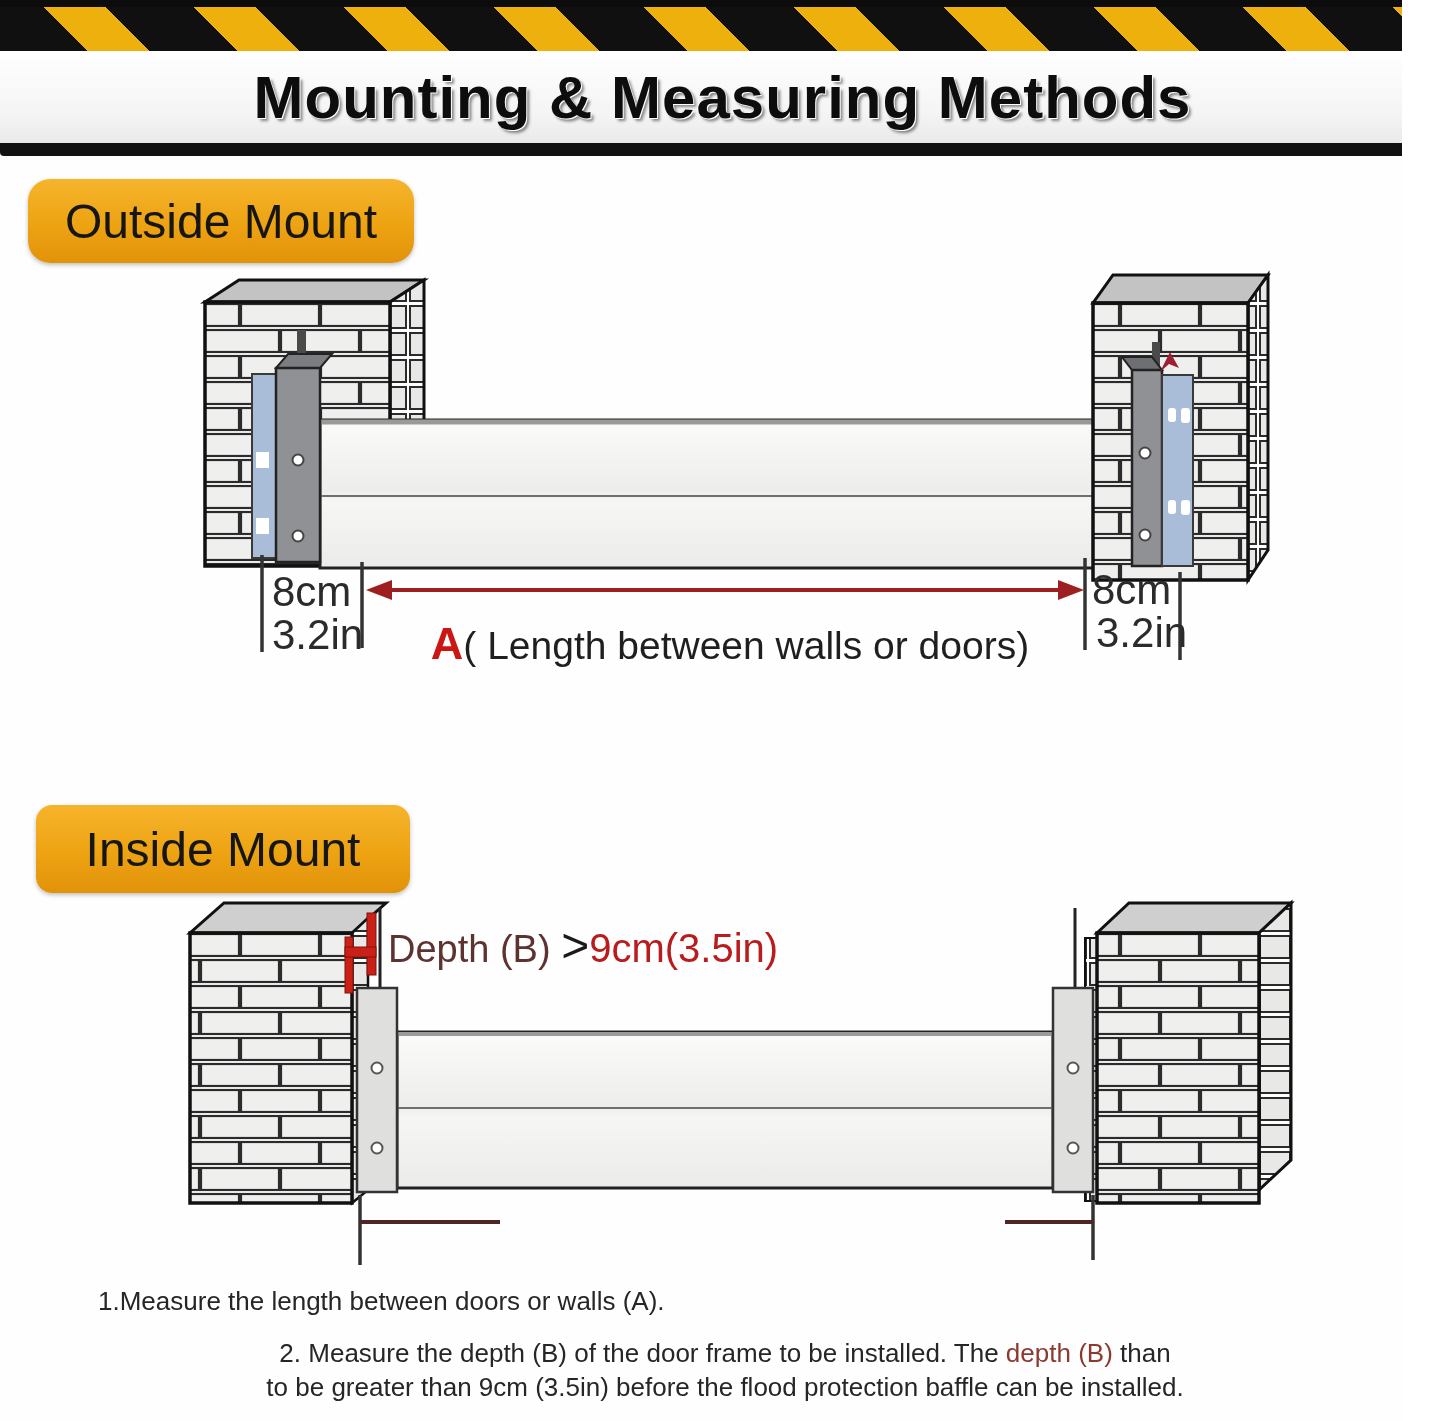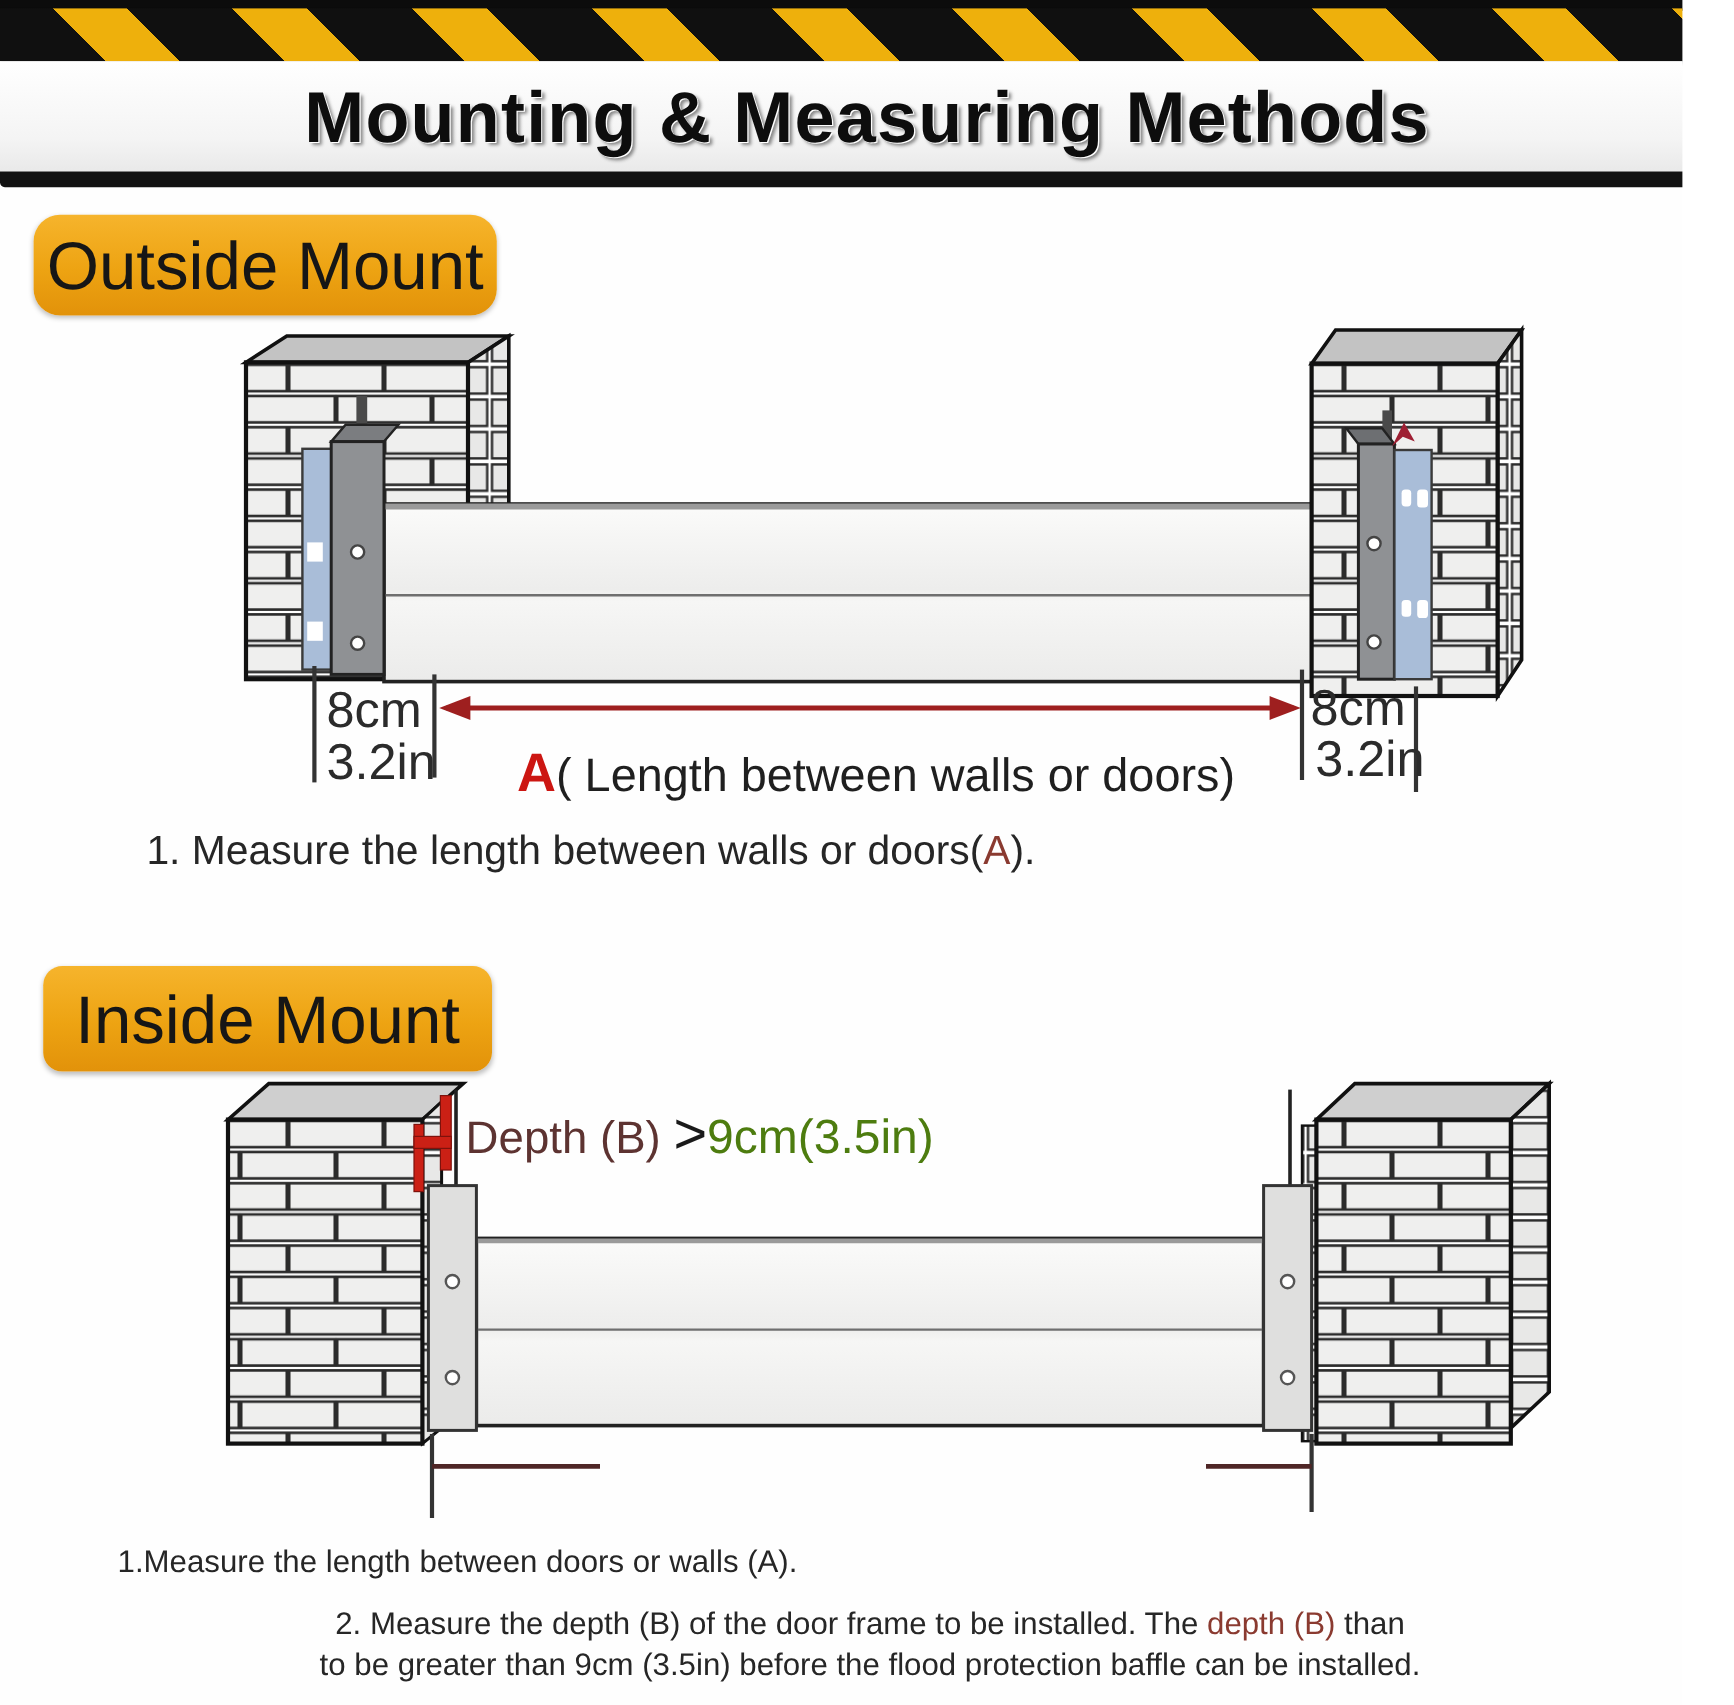--- a/index.html
+++ b/index.html
@@ -13,30 +13,30 @@
     box-shadow:0 2px 3px rgba(0,0,0,.35);}
   .titleband{left:0;top:51px;width:1445px;height:92px;
     background:linear-gradient(180deg,#ffffff 0%,#f4f4f4 70%,#e9e9e9 100%);
     display:flex;align-items:center;justify-content:center;}
   .title{font-size:60px;font-weight:bold;letter-spacing:1px;color:#0d0d0d;
     text-shadow:1px 1px 0 #fff,3px 3px 3px rgba(0,0,0,.45);}
   .bar-black{left:0;top:143px;width:1445px;height:13px;background:#121212;border-radius:0 0 4px 4px;}
   
   .badge{background:linear-gradient(180deg,#f6b42c 0%,#eda312 55%,#e2920a 100%);
     border-radius:22px;display:flex;align-items:center;justify-content:center;
-    font-size:56px;color:#161616;box-shadow:0 2px 4px rgba(0,0,0,.25);}
+    font-size:48px;color:#161616;box-shadow:0 2px 4px rgba(0,0,0,.25);}
   
   .dim{font-size:42px;color:#2b2b2b;}
   .steps{font-size:34px;color:#262626;white-space:nowrap;}
   .maroon{color:#8a3a30;}
   .red{color:#cc1612;font-weight:bold;}
   .dimlabel{font-size:39px;color:#1f1f1f;text-align:center;white-space:nowrap;margin-top:16px;}
   .depth1{font-size:38px;color:#5d3331;}
   .depthgt{font-size:48px;color:#1a1a1a;}
-  .depthval{font-size:40px;color:#4d7c0f;}
+  .depthval{font-size:40px;color:#b91c1c;}
   .lenlabel{font-size:44px;color:#1e1e1e;text-align:center;white-space:nowrap;}
   .bottomsteps{font-size:26px;color:#262626;}
   svg{display:block;}
 </style>
 </head>
 <body>
 
 <div id="page">
 
   <div class="abs top-black"></div>
@@ -129,23 +129,20 @@
   </svg>
 
   <span class="abs dim" style="left:272px;top:568px;">8cm</span>
   <span class="abs dim" style="left:272px;top:611px;">3.2in</span>
   <span class="abs dim" style="left:1092px;top:566px;">8cm</span>
   <span class="abs dim" style="left:1096px;top:609px;">3.2in</span>
   <div class="abs dimlabel" style="left:380px;top:602px;width:700px;">
     <span class="red" style="font-size:45px;">A</span><span>( Length between walls or doors)</span>
   </div>
 
-  <div class="abs steps" style="left:122px;top:690px;">
-    <span>1. Measure the length between walls or doors(</span><span class="maroon">A</span><span>).</span>
-  </div>
 
   <div class="abs badge" style="left:36px;top:805px;width:374px;height:88px;border-radius:16px;">
     <span>Inside Mount</span>
   </div>
 
   <svg class="abs" style="left:0;top:880px;" width="1445" height="420" viewBox="0 0 1445 420">
     <defs>
       <pattern id="brickB" patternUnits="userSpaceOnUse" width="80" height="52">
         <rect width="80" height="52" fill="#ffffff"></rect>
         <g fill="#efefee" stroke="#2b2b2b" stroke-width="2.2">

